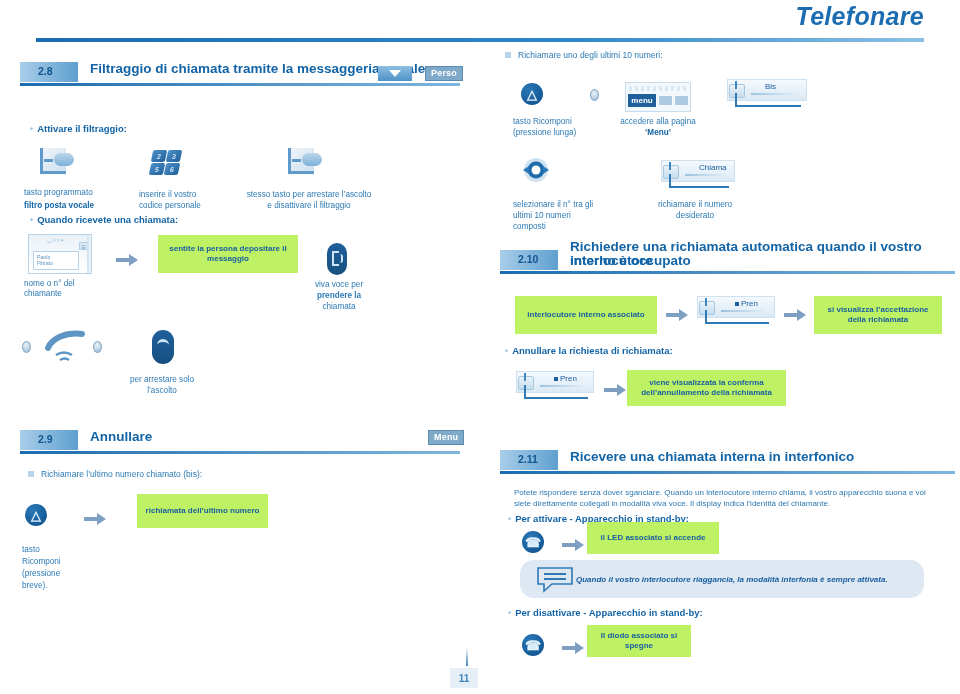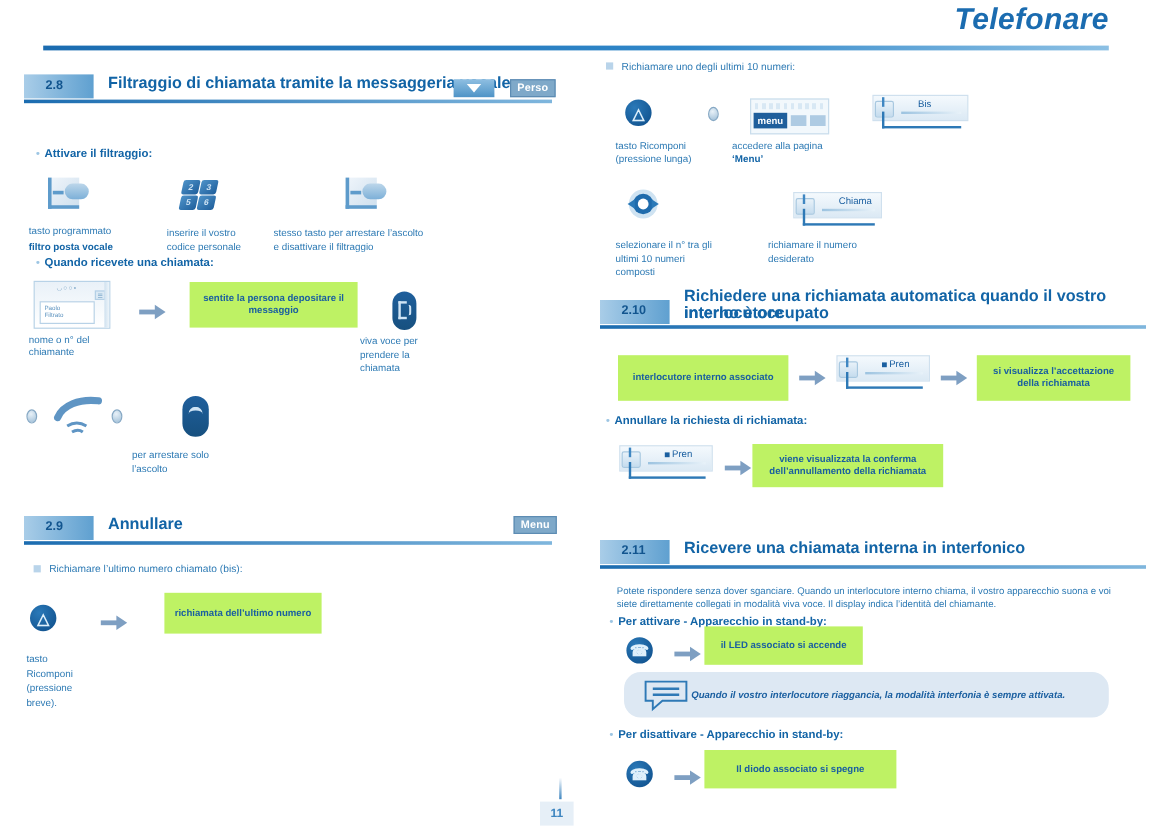--- a/index.html
+++ b/index.html
@@ -78,21 +78,21 @@
   .bullet-line .sq {
     display:inline-block; width:6px; height:6px; background:#b9d4ea;
     margin-right: 7px;
   }
 
   
   .cap {
     position: absolute; font-size: 8.2px; line-height: 10.5px; color: #2d7ab4;
   }
   .cap.b { font-weight: bold; color:#1264a6; }
-  .cap.c { text-align: left; }
+  .cap.c { text-align: center; }
 
   
   .box {
     position: absolute;
     background: #bef264;
     color: #1a5fa0;
     font-size: 8px; font-weight: bold; line-height: 10px;
     display: flex; align-items: center; justify-content: center;
     text-align: center; padding: 3px 6px;
   }
@@ -333,21 +333,21 @@
       <div class="head"></div>
   </div>
 
   <div class="box" style="left:158px; top:235px; width:140px; height:38px;">sentite la persona depositare il messaggio</div>
 
   <div class="speaker" style="left:327px; top:243px;">
     <div class="glyph"></div>
       <div class="wv"></div>
   </div>
   <div class="cap c" style="left:300px; top:280px; width:78px;">viva voce per</div>
-  <div class="cap c" style="left:300px; top:291px; width:78px;">prendere la</div>
+  <div class="cap c" style="left:300px; top:291px; width:78px;font-weight:bold;">prendere la</div>
   <div class="cap c" style="left:300px; top:302px; width:78px;">chiamata</div>
 
   <div class="mini-dot" style="left:22px; top:341px;"></div>
   <svg class="hook-icon" style="left:42px; top:330px;" viewBox="0 0 46 34">
     <path d="M6 18 C10 8, 24 2, 40 4" stroke="#5f95c4" stroke-width="6" fill="none" stroke-linecap="round"></path>
     <path d="M14 25 q8 -5 16 0" stroke="#5f95c4" stroke-width="2.5" fill="none"></path>
     <path d="M18 30 q5 -3 9 0" stroke="#5f95c4" stroke-width="2.5" fill="none"></path>
   </svg>
   <div class="mini-dot" style="left:93px; top:341px;"></div>
   <div class="handset" style="left:152px; top:330px;">
@@ -504,18 +504,18 @@
     <div class="txt">Quando il vostro interlocutore riaggancia, la modalità interfonia è sempre attivata.</div>
   </div>
 
   <div class="subhead" style="left:508px; top:607px;">Per disattivare - Apparecchio in stand-by:</div>
 
   <div class="phone-led" style="left:522px; top:634px;">☎</div>
   <div class="arrow" style="left:562px; top:641px;">
     <div class="shaft"></div>
       <div class="head"></div>
   </div>
-  <div class="box" style="left:587px; top:625px; width:160px; height:32px;">Il diodo associato si spegne</div>
+  <div class="box" style="left:587px; top:625px; width:104px; height:32px;">Il diodo associato si spegne</div>
 
   <div class="footmark"></div>
   <div class="pagenum">11</div>
 
 </div>
 
 </body></html>

